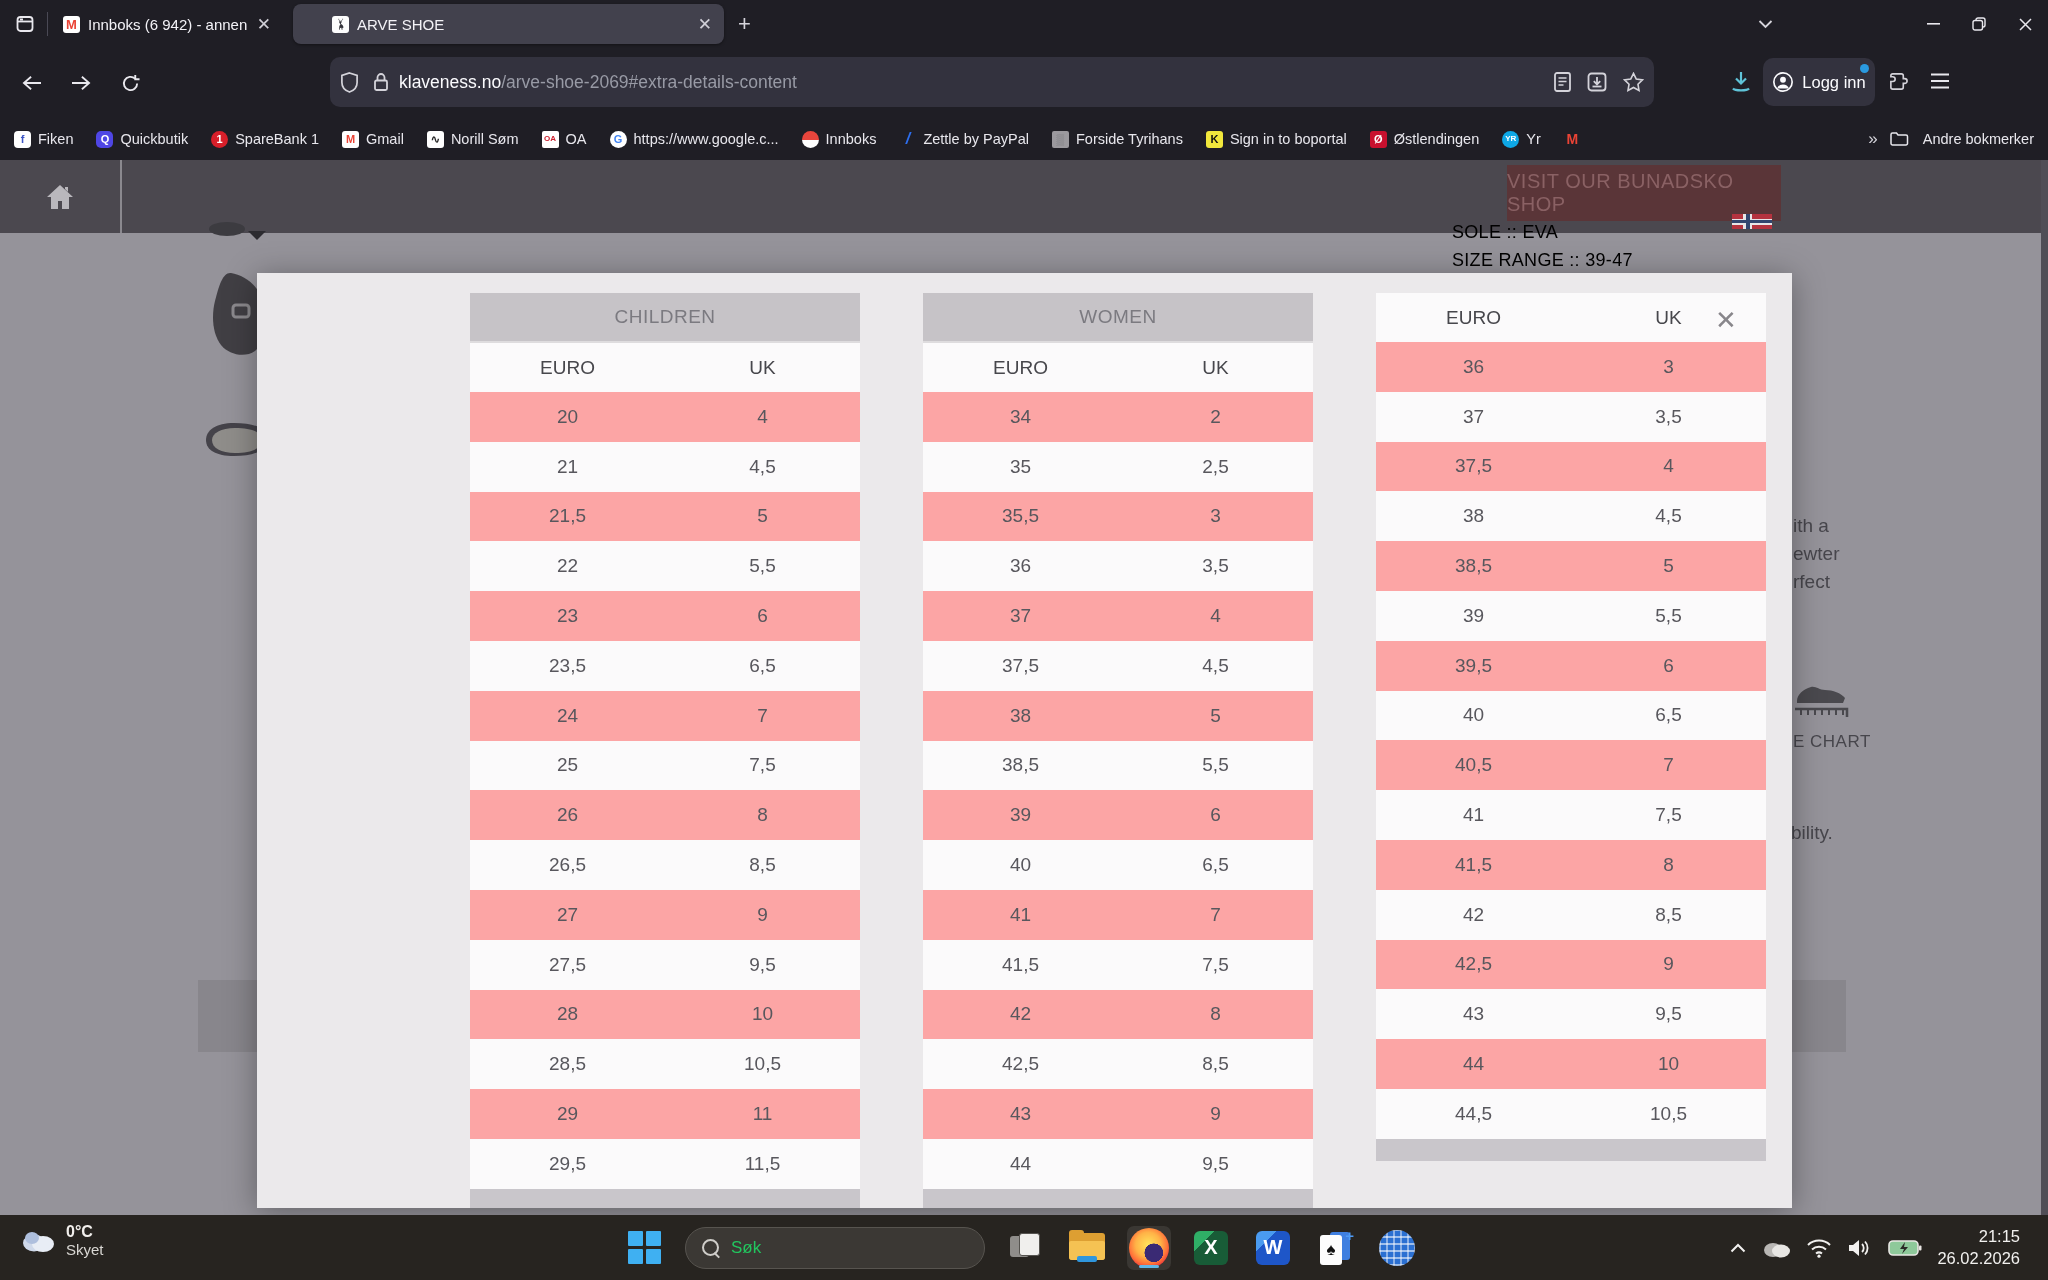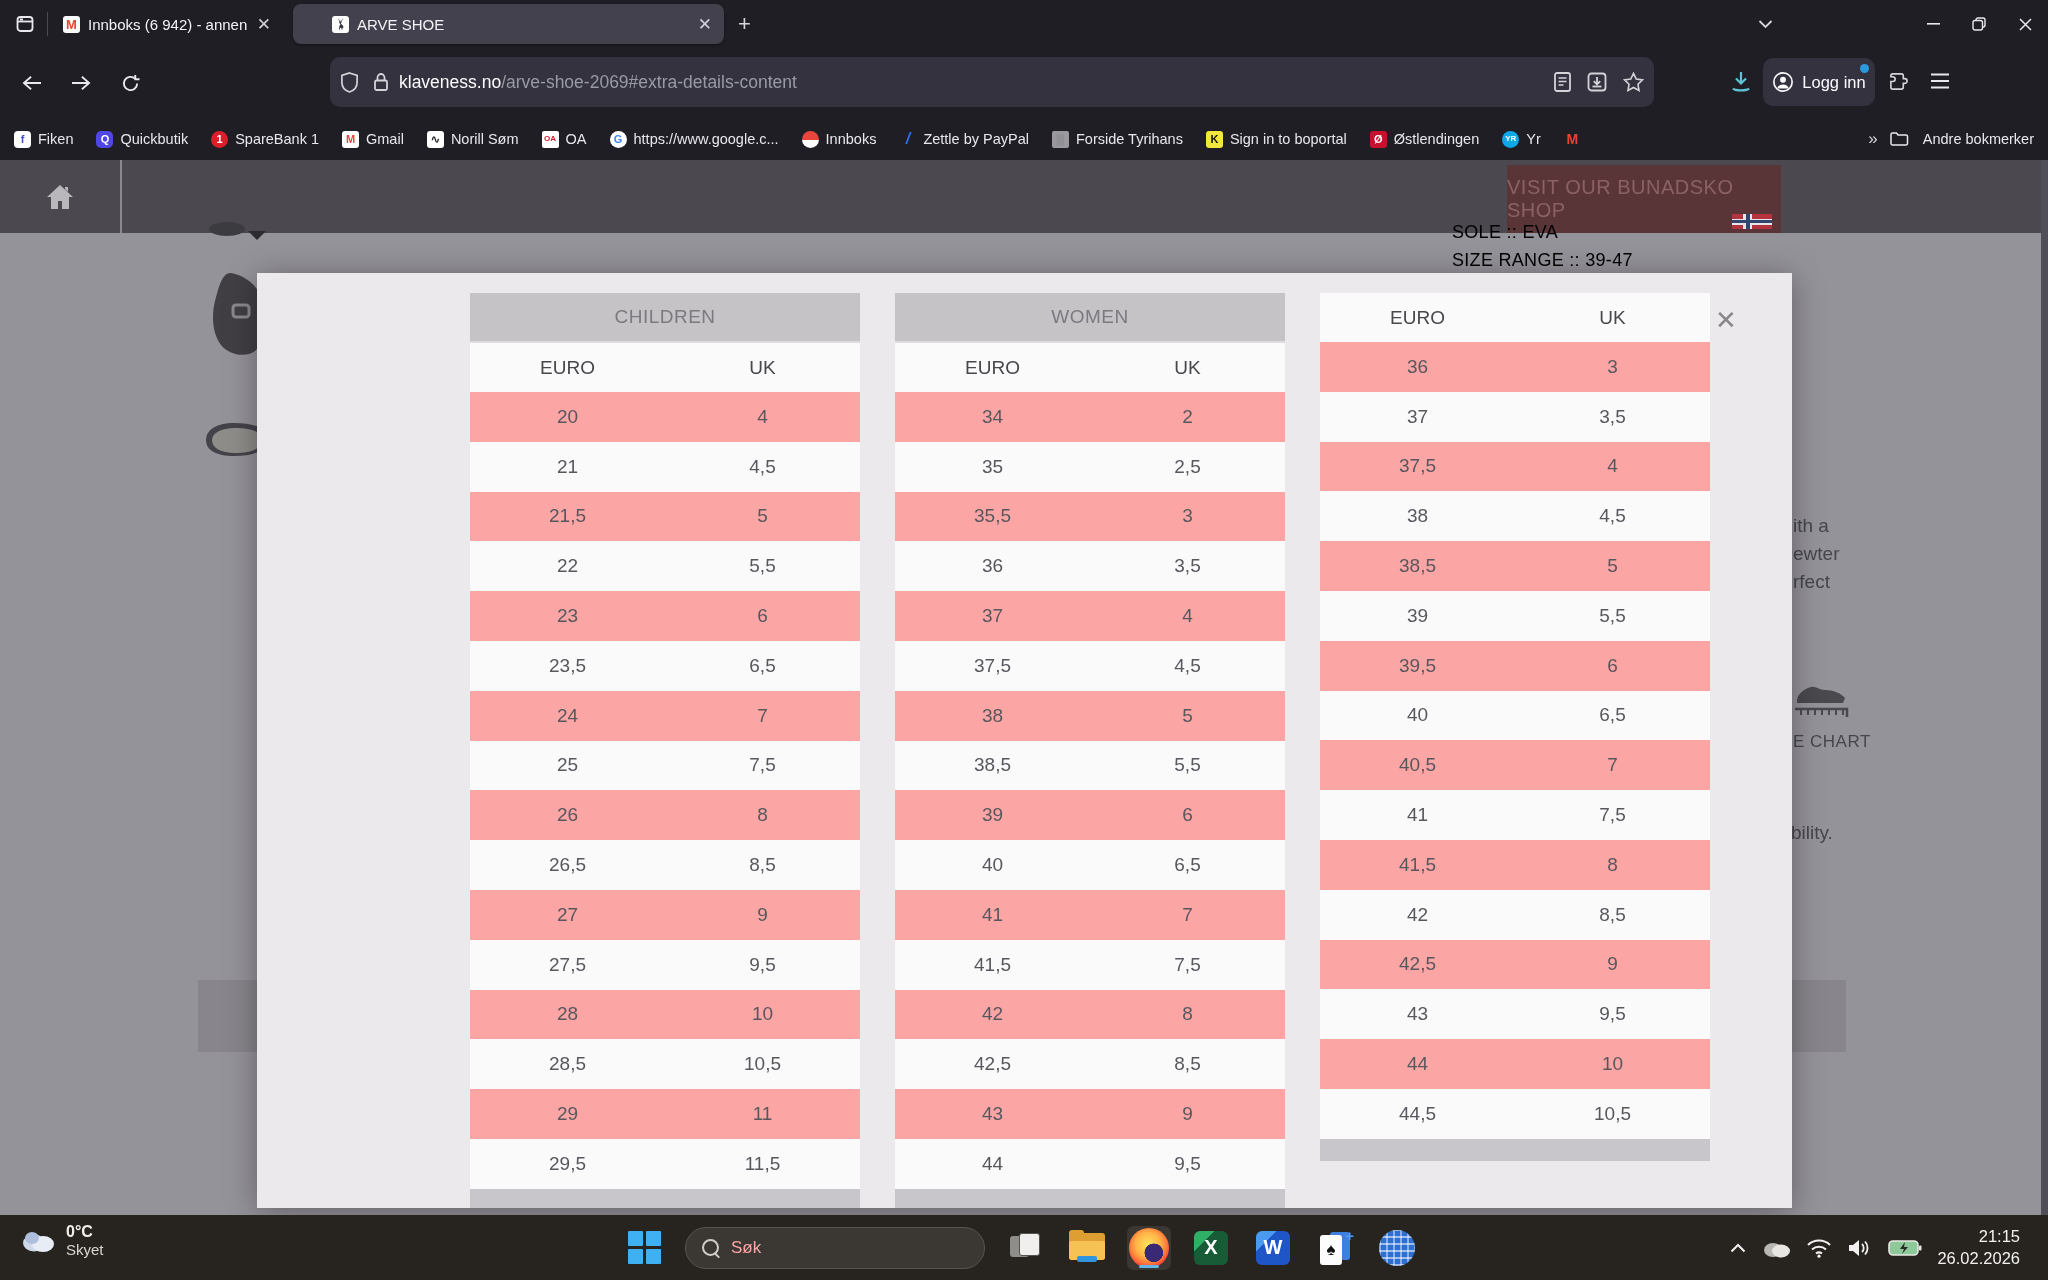--- a/index.html
+++ b/index.html
@@ -45,38 +45,38 @@
   .chev2{font-size:17px;color:#d4d3da;letter-spacing:-2px;}
 
   
   .page{position:absolute;top:160px;left:0;width:2048px;height:1055px;background:#95939a;overflow:hidden;}
   .siteheader{position:absolute;top:0;left:0;width:2048px;height:73px;background:#4b484f;display:flex;align-items:center;}
   .home-wrap{width:120px;display:flex;justify-content:center;}
   .hdr-sep{width:2px;height:73px;background:#8b898f;margin-right:22px;}
   .sitenav{display:flex;gap:46px;color:#a7a5ab;font-size:22px;letter-spacing:.5px;}
   .home-caret{position:absolute;top:71px;left:248px;width:0;height:0;border-left:9px solid transparent;
               border-right:9px solid transparent;border-top:9px solid #2c2b30;}
-  .shopbtn{position:absolute;left:1507px;top:5px;width:274px;height:68px;background:#5a3538;color:#8a6164;
+  .shopbtn{position:absolute;left:1507px;top:5px;width:274px;height:56px;background:#5a3538;color:#8a6164;
            display:flex;align-items:center;justify-content:center;font-size:20px;letter-spacing:.5px;}
   .flag{position:absolute;left:1732px;top:54px;width:40px;height:15px;background:#b5333f;overflow:hidden;}
   .flag .fv{position:absolute;left:11px;top:0;width:9px;height:15px;background:#e7e5e7;}
   .flag .fh{position:absolute;left:0;top:4.5px;width:40px;height:6px;background:#e7e5e7;}
   .flag .bv{position:absolute;left:13.5px;top:0;width:4px;height:15px;background:#32456e;}
   .flag .bh{position:absolute;left:0;top:6px;width:40px;height:3px;background:#32456e;}
   .spec{position:absolute;left:1452px;color:#000000;font-size:18px;letter-spacing:.3px;}
   .frag{position:absolute;color:#47464c;font-size:19px;}
   .thumb{position:absolute;}
   .midbar{position:absolute;left:198px;top:820px;width:1648px;height:72px;background:#88868c;}
   .midbar-r{position:absolute;left:244px;top:14px;font-size:30px;color:#45444a;}
   .scrollstrip{position:absolute;right:0;top:0;width:7px;height:1055px;background:#504e56;}
 
   
   .modal{position:absolute;left:257px;top:273px;width:1535px;height:935px;background:#ebe9eb;
          box-shadow:0 4px 30px rgba(0,0,0,.35);overflow:hidden;}
-  .tables{position:absolute;left:213px;top:20px;display:flex;gap:35px;}
+  .tables{position:absolute;left:213px;top:20px;display:flex;gap:63px;}
   .stable{width:390px;font-size:19px;}
   .t-head{height:48px;background:#c6c3c7;color:#7b7a80;display:flex;align-items:center;justify-content:center;
           letter-spacing:.5px;border-bottom:2px solid #dedcde;}
   .t-sub{height:49px;background:#fbfafb;color:#47474c;display:flex;}
   .t-sub div{flex:1;display:flex;align-items:center;justify-content:center;}
   .t-row{height:49.8px;background:#fbfafb;color:#58575d;display:flex;}
   .t-row div{flex:1;display:flex;align-items:center;justify-content:center;}
   .t-row.alt{background:#fca5a5;}
   .t-partial{height:22px;background:#c9c6cb;}
   .modal-close{position:absolute;left:1450px;top:28px;width:38px;height:38px;display:flex;align-items:center;
@@ -85,21 +85,21 @@
   
   .taskbar{position:absolute;left:0;top:1215px;width:2048px;height:65px;background:#272420;}
   .weather{position:absolute;left:20px;top:8px;display:flex;align-items:center;gap:10px;color:#f1efec;}
   .weather .t1{font-size:16px;font-weight:bold;}
   .weather .t2{font-size:15px;color:#d9d7d3;font-weight:normal;}
   .tb-center{position:absolute;left:623px;top:0;height:65px;display:flex;align-items:center;gap:18px;}
   .tb-ic{width:44px;height:44px;display:flex;align-items:center;justify-content:center;position:relative;}
   .winlogo{width:34px;height:34px;display:grid;grid-template-columns:15px 15px;grid-template-rows:15px 15px;gap:3px;}
   .winlogo div{background:#3fb0f2;border-radius:1px;}
   .tsearch{width:300px;height:42px;background:#3b3834;border:1px solid #57544f;border-radius:21px;
-           display:flex;align-items:center;gap:12px;padding-left:16px;box-sizing:border-box;color:#fca5a5;font-size:17px;}
+           display:flex;align-items:center;gap:12px;padding-left:16px;box-sizing:border-box;color:#22c55e;font-size:17px;}
   .mag{width:13px;height:13px;border:2px solid #cfcdc9;border-radius:50%;position:relative;}
   .mag::after{content:"";position:absolute;left:11px;top:11px;width:7px;height:2px;background:#cfcdc9;
               transform:rotate(45deg);transform-origin:0 0;}
   .taskview{position:relative;width:30px;height:30px;}
   .taskview .b{position:absolute;left:0;top:3px;width:19px;height:21px;background:#8f8d8a;border-radius:3px;}
   .taskview .f{position:absolute;left:9px;top:0;width:19px;height:21px;background:#f0efed;border-radius:3px;border:1px solid #55534f;}
   .folder{position:relative;width:36px;height:29px;}
   .folder .back{position:absolute;left:0;top:0;width:36px;height:27px;background:#dd9f32;border-radius:3px;}
   .folder .tabx{position:absolute;left:0;top:-3px;width:15px;height:8px;background:#dd9f32;border-radius:3px 3px 0 0;}
   .folder .front{position:absolute;left:0;top:8px;width:36px;height:19px;background:#f5c253;border-radius:2px 2px 3px 3px;}

